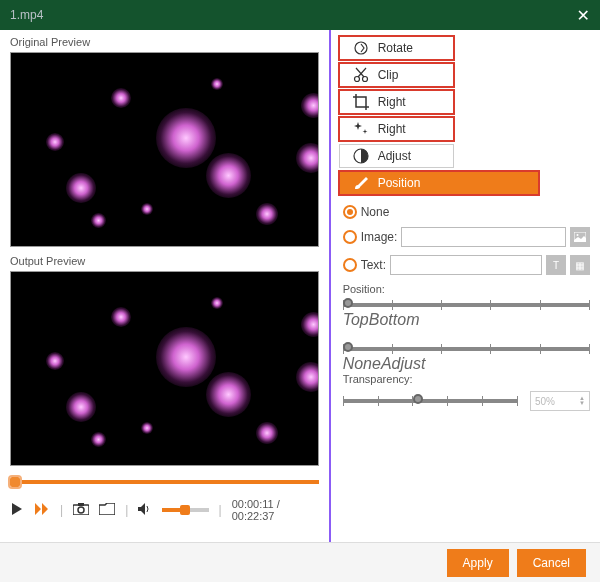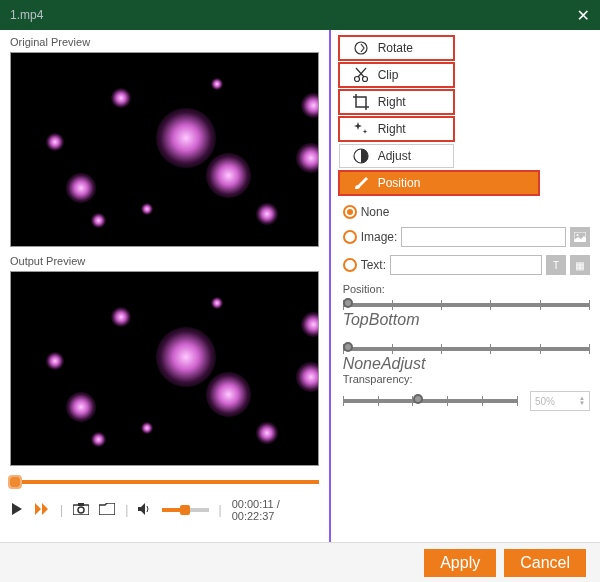--- a/index.html
+++ b/index.html
@@ -39,21 +39,21 @@
   .slider-track { height: 4px; background: #888; position: relative; margin: 8px 0 2px 0; }
   .slider-ticks { display: flex; justify-content: space-between; position: absolute; width: 100%; top: -3px; pointer-events: none; }
   .tick { width: 1px; height: 10px; background: #888; }
   .slider-thumb { width: 10px; height: 10px; background: #999; border: 2px solid #666; border-radius: 50%; position: absolute; top: -5px; left: 0; }
   .slider-ends { display: flex; justify-content: flex-start; font-size: 16px; color: #666; margin-top: 4px; font-style: italic; }
   .trans-row { display: flex; align-items: center; gap: 12px; margin-top: 6px; }
   .stepper { width: 60px; height: 20px; border: 1px solid #ccc; display: flex; align-items: center; justify-content: space-between; padding: 0 4px; color: #bbb; font-size: 10px; }
   .stepper-btns { display: flex; flex-direction: column; font-size: 6px; line-height: 5px; color: #aaa; }
 
   .footer { height: 40px; background: #f5f5f5; display: flex; align-items: center; justify-content: flex-end; gap: 8px; padding: 0 14px; border-top: 1px solid #ddd; }
-  .btn { background: #ef7c1a; color: #fff; border: none; height: 28px; padding: 0 16px; font-size: 16px; cursor: pointer; }
+  .btn { background: #ef7c1a; color: #fff; border: none; height: 28px; padding: 0 16px; font-size: 12px; cursor: pointer; }
 </style>
 </head>
 <body>
 
 <div class="titlebar">
   <span>1.mp4</span>
   <span class="close">✕</span>
 </div>
 
 <div class="main">

